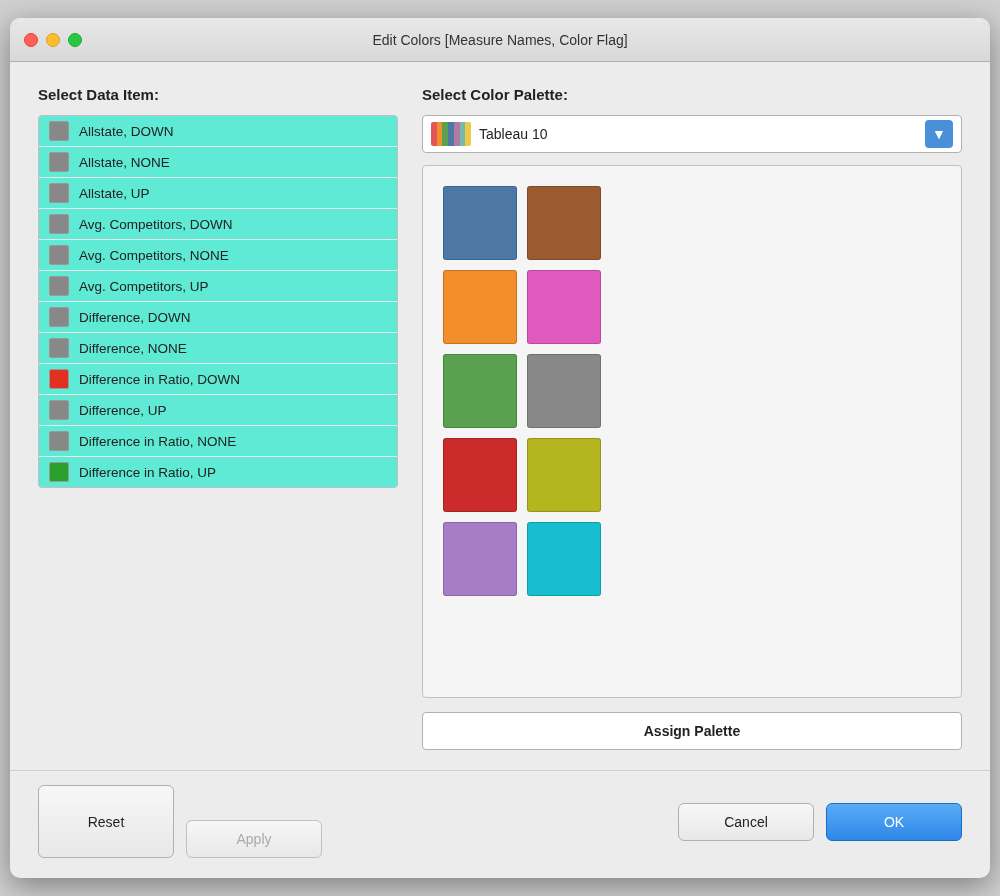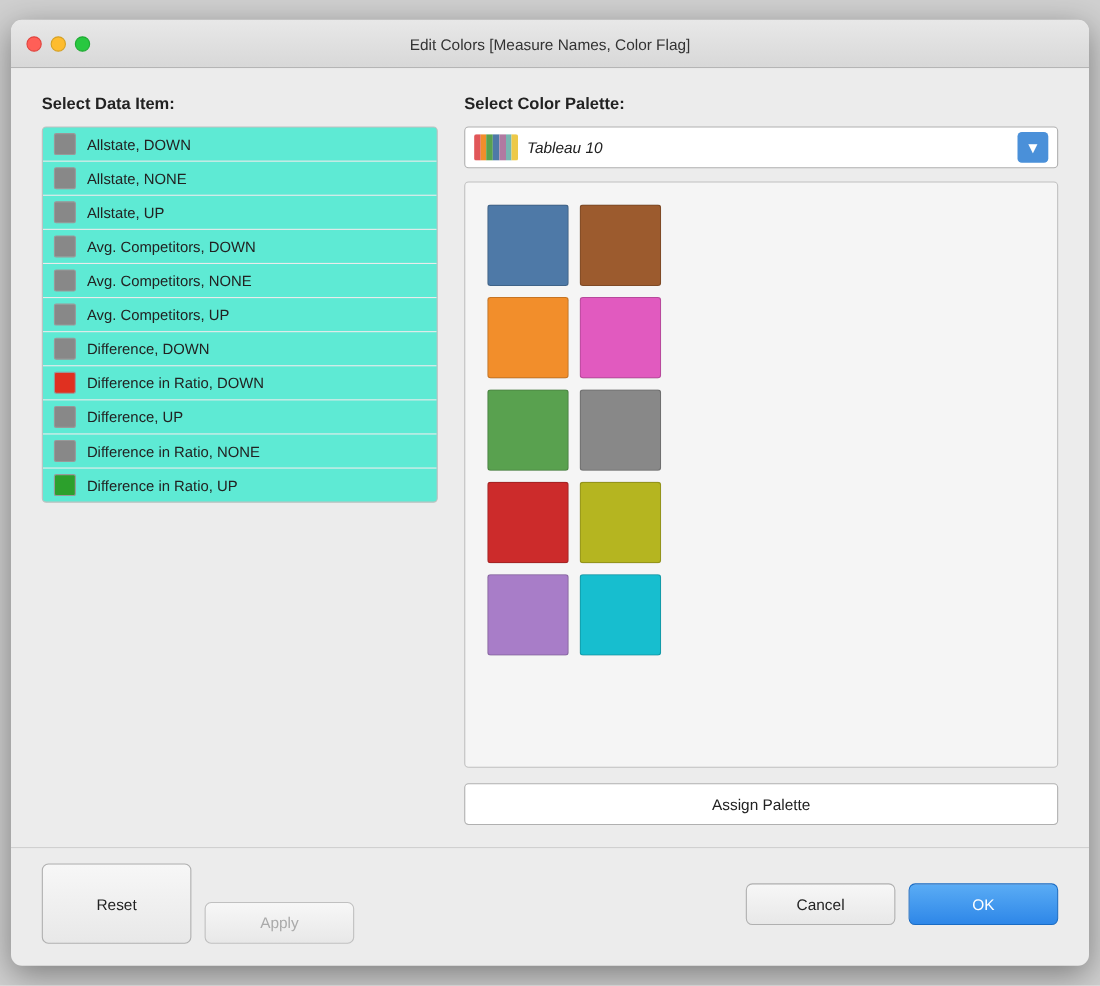--- a/index.html
+++ b/index.html
@@ -102,21 +102,20 @@
       flex-shrink: 0;
     }
     .data-item-label {
       font-size: 13.5px;
       color: #222;
     }
     .palette-selector {
       display: flex;
       align-items: center;
       margin-bottom: 12px;
-      font-style: italic;
     }
     .palette-dropdown {
       display: flex;
       align-items: center;
       border: 1px solid #b0b0b0;
       border-radius: 4px;
       background: #fff;
       padding: 4px 8px;
       cursor: pointer;
       width: 100%;
@@ -174,21 +173,21 @@
       cursor: pointer;
     }
     .assign-palette-btn {
       margin-top: 14px;
       width: 100%;
       background: #fff;
       border: 1px solid #b0b0b0;
       border-radius: 4px;
       padding: 10px 0;
       font-size: 14px;
-      font-weight: 400;
+      font-weight: 700;
       color: #222;
       cursor: pointer;
       text-align: center;
     }
     .footer {
       display: flex;
       align-items: center;
       padding: 14px 28px 20px 28px;
       border-top: 1px solid #d0d0d0;
       gap: 12px;
@@ -268,20 +267,24 @@
             <div class="color-swatch" style="background: rgb(136, 136, 136);"></div>
             <span class="data-item-label">Avg. Competitors, NONE</span>
           </div>
           <div class="data-item">
             <div class="color-swatch" style="background: rgb(136, 136, 136);"></div>
             <span class="data-item-label">Avg. Competitors, UP</span>
           </div>
           <div class="data-item">
             <div class="color-swatch" style="background: rgb(136, 136, 136);"></div>
             <span class="data-item-label">Difference, DOWN</span>
+          </div>
+          <div class="data-item">
+            <div class="color-swatch" style="background: rgb(136, 136, 136);"></div>
+            <span class="data-item-label">Difference, NONE</span>
           </div>
           <div class="data-item">
             <div class="color-swatch" style="background: rgb(224, 48, 32);"></div>
             <span class="data-item-label">Difference in Ratio, DOWN</span>
           </div>
           <div class="data-item">
             <div class="color-swatch" style="background: rgb(136, 136, 136);"></div>
             <span class="data-item-label">Difference, UP</span>
           </div>
           <div class="data-item">

